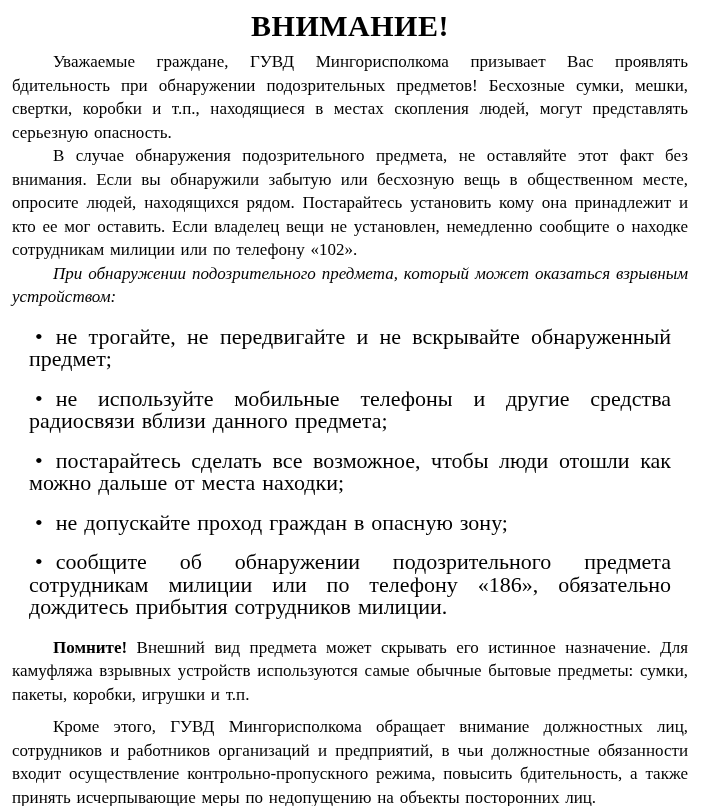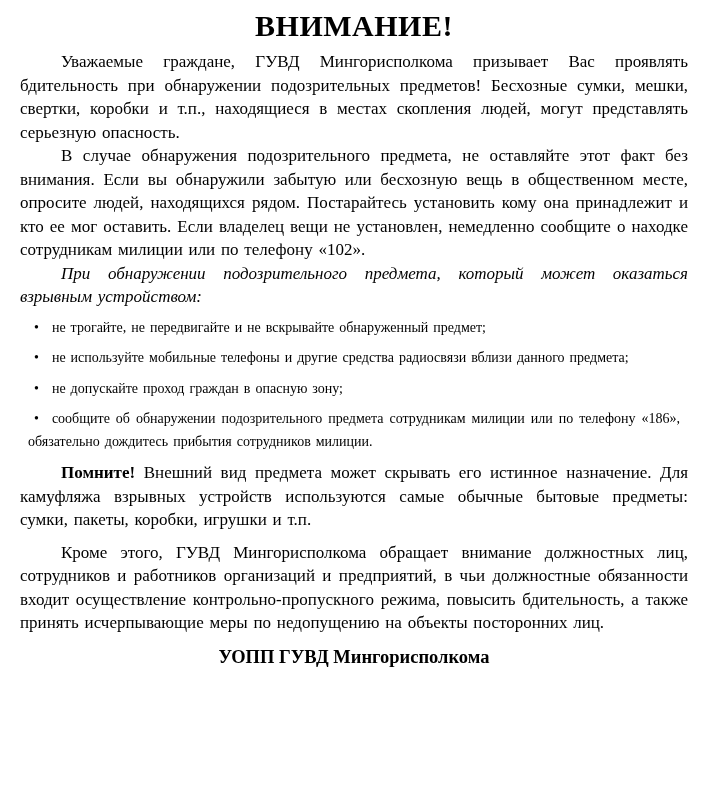--- a/index.html
+++ b/index.html
@@ -11,21 +11,21 @@
     width: 705px;
     height: 806px;
     overflow: hidden;
     color: #000000;
     font-family: "Liberation Serif", "DejaVu Serif", serif;
   }
   .page {
     box-sizing: border-box;
     width: 705px;
     height: 806px;
-    padding: 8px 17px 0 20px;
+    padding: 8px 17px 0 12px;
     background: #ffffff;
   }
   .title {
     margin: 0 0 6px 0;
     font-size: 30px;
     line-height: 36px;
     font-weight: 700;
     text-align: center;
     letter-spacing: 0.5px;
   }
@@ -41,22 +41,22 @@
     font-weight: 400;
     font-style: italic;
   }
   .bold {
     font-weight: 700;
   }
   .bullet-list {
     margin-top: 4px;
   }
   .bullet-item {
-    margin: 8px;
-    font-size: 14px;
+    margin: 17px;
+    font-size: 22px;
     line-height: 22.5px;
     text-align: justify;
     text-indent: 6px;
     word-spacing: 1.5px;
   }
   .bullet-gap {
     display: inline-block;
     width: 13px;
   }
   .mt-remember { margin-top: 6px; }
@@ -78,20 +78,21 @@
 
   <p class="para">Уважаемые граждане, ГУВД Мингорисполкома призывает Вас проявлять бдительность при обнаружении подозрительных предметов! Бесхозные сумки, мешки, свертки, коробки и т.п., находящиеся в местах скопления людей, могут представлять серьезную опасность.</p>
 
   <p class="para">В случае обнаружения подозрительного предмета, не оставляйте этот факт без внимания. Если вы обнаружили забытую или бесхозную вещь в общественном месте, опросите людей, находящихся рядом. Постарайтесь установить кому она принадлежит и кто ее мог оставить. Если владелец вещи не установлен, немедленно сообщите о находке сотрудникам милиции или по телефону «102».</p>
 
   <p class="para bold-italic">При обнаружении подозрительного предмета, который может оказаться взрывным устройством:</p>
 
   <div class="bullet-list">
     <div class="bullet-item"><span>•</span><span class="bullet-gap"></span><span>не трогайте, не передвигайте и не вскрывайте обнаруженный предмет;</span></div>
     <div class="bullet-item"><span>•</span><span class="bullet-gap"></span><span>не используйте мобильные телефоны и другие средства радиосвязи вблизи данного предмета;</span></div>
+    <div class="bullet-item"><span>•</span><span class="bullet-gap"></span><span>постарайтесь сделать все возможное, чтобы люди отошли как можно дальше от места находки;</span></div>
     <div class="bullet-item"><span>•</span><span class="bullet-gap"></span><span>не допускайте проход граждан в опасную зону;</span></div>
     <div class="bullet-item"><span>•</span><span class="bullet-gap"></span><span>сообщите об обнаружении подозрительного предмета сотрудникам милиции или по телефону «186», обязательно дождитесь прибытия сотрудников милиции.</span></div>
   </div>
 
   <p class="para mt-remember"><span class="bold">Помните!</span> <span>Внешний вид предмета может скрывать его истинное назначение. Для камуфляжа взрывных устройств используются самые обычные бытовые предметы: сумки, пакеты, коробки, игрушки и т.п.</span></p>
 
   <p class="para mt-officials">Кроме этого, ГУВД Мингорисполкома обращает внимание должностных лиц, сотрудников и работников организаций и предприятий, в чьи должностные обязанности входит осуществление контрольно-пропускного режима, повысить бдительность, а также принять исчерпывающие меры по недопущению на объекты посторонних лиц.</p>
 
 
   <p class="signature">УОПП ГУВД Мингорисполкома</p>

